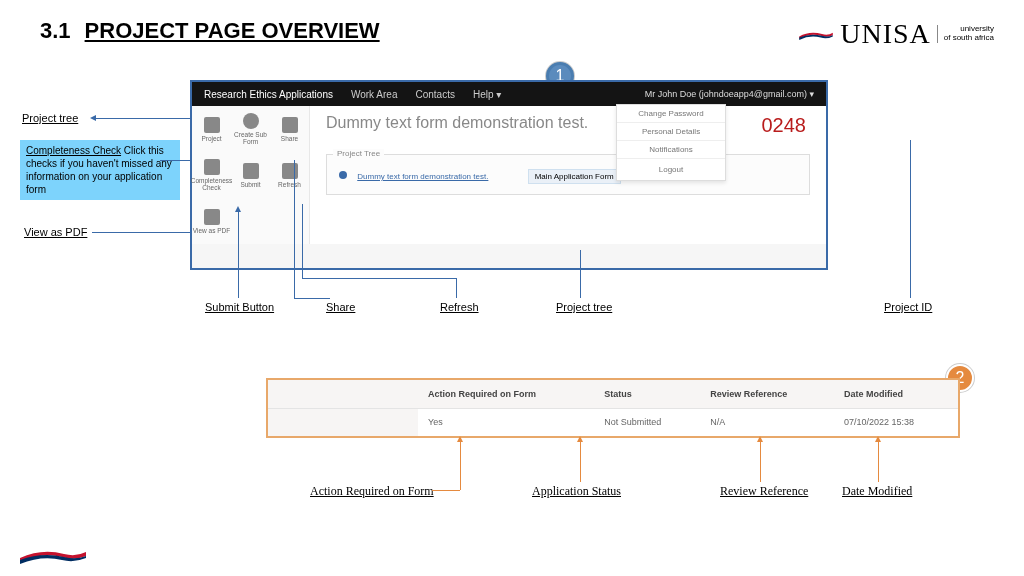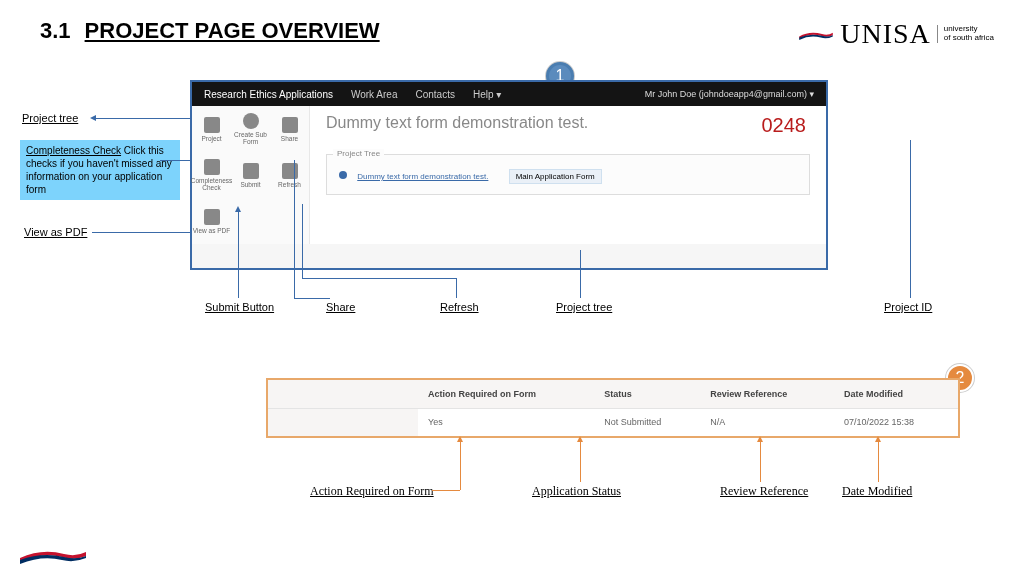--- a/index.html
+++ b/index.html
@@ -4,21 +4,21 @@
 <style>
   * { box-sizing: border-box; margin: 0; padding: 0; }
   body { font-family: Arial, sans-serif; width: 1024px; height: 576px; position: relative; background: #fff; font-size: 11px; }
   
   .page-header { display: flex; justify-content: space-between; align-items: flex-start; padding: 18px 30px 0 40px; }
   .page-title-wrap { display: flex; gap: 14px; align-items: baseline; }
   .page-num { font-weight: bold; font-size: 22px; text-align: center; }
   .page-title { font-weight: bold; font-size: 22px; text-decoration: underline; }
   .logo-wrap { display: flex; align-items: center; gap: 6px; }
   .unisa-text { font-size: 28px; letter-spacing: 1px; font-family: "Times New Roman", serif; }
-  .unisa-sub { font-size: 8px; border-left: 1px solid #888; padding-left: 6px; line-height: 1.1; }
+  .unisa-sub { font-size: 8px; border-left: 1px solid #888; padding-left: 6px; line-height: 1.1; text-align: right; }
   .swoosh { width: 36px; height: 14px; }
 
   .callout { position: absolute; }
   .callout-num { width: 28px; height: 28px; border-radius: 50%; color: #fff; font-size: 16px; display: flex; align-items: center; justify-content: center; border: 2px solid #fff; box-shadow: 0 0 0 1px rgba(0,0,0,.2); }
   .call1 { background: #5b8bbd; border: 3px solid #4a7db0; }
   .call2 { background: #e58a3f; }
 
   .panel1 { position: absolute; left: 190px; top: 80px; width: 638px; height: 190px; border: 2px solid #3a6aa8; background: #f6f6f6; }
   .black-bar { height: 24px; background: #141414; color: #ccc; display: flex; align-items: center; padding: 0 12px; font-size: 10px; gap: 18px; }
   .black-bar .right { margin-left: auto; color: #ddd; font-size: 9px; }
@@ -28,21 +28,21 @@
   .tool-btn .ico { width: 16px; height: 16px; background: #888; border-radius: 2px; }
   .main-area { flex: 1; padding: 8px 16px; position: relative; }
   .proj-title { font-size: 16px; color: #888; font-weight: 500; }
   .proj-id { position: absolute; right: 20px; top: 8px; font-size: 20px; font-weight: normal; color: #b91c1c; }
   .user-dd { position: absolute; right: 100px; top: -2px; background: #fff; border: 1px solid #ddd; width: 110px; font-size: 8px; color: #777; z-index: 5; box-shadow: 0 2px 4px rgba(0,0,0,.1); }
   .user-dd div { padding: 4px 8px; text-align: center; border-bottom: 1px solid #eee; }
   .user-dd div:last-child { border: 0; padding-top: 6px; padding-bottom: 6px; }
   .tree-box { margin-top: 22px; border: 1px solid #ddd; background: #fcfcfc; padding: 10px 12px; font-size: 8px; position: relative; }
   .tree-legend { position: absolute; top: -6px; left: 6px; background: #fcfcfc; padding: 0 4px; color: #888; font-size: 8px; }
   .tree-item { color: #3a6aa8; text-decoration: underline; padding: 2px 4px; }
-  .tree-sub { margin-left: 14px; margin-top: 4px; background: #eaf0f7; border: 1px solid #cfe0ef; display: inline-block; padding: 2px 6px; }
+  .tree-sub { margin-left: 33px; margin-top: 4px; background: #eaf0f7; border: 1px solid #cfe0ef; display: inline-block; padding: 2px 6px; }
 
   .label { font-size: 11px; text-decoration: underline; position: absolute; }
   .note-box { position: absolute; left: 20px; top: 140px; width: 160px; background: #7dd3fc; padding: 4px 6px; font-size: 10px; line-height: 1.3; }
   .note-title { text-decoration: underline; }
   .arrow-line { position: absolute; background: #3a6aa8; }
   .arrow-line.orange { background: #e58a3f; }
   .arrow-head { position: absolute; width: 0; height: 0; }
 
   .panel2 { position: absolute; left: 266px; top: 378px; width: 694px; height: 60px; border: 2px solid #e8a86a; background: #fff; }
   .tbl { width: 100%; height: 100%; border-collapse: collapse; font-size: 9px; }
@@ -127,20 +127,26 @@
           <span>Refresh</span>
         </div>
       <div class="tool-btn">
           <span class="ico"></span>
           <span>View as PDF</span>
         </div>
     </div>
     <div class="main-area">
       <div class="proj-title">Dummy text form demonstration test.</div>
       <div class="proj-id">0248</div>
+      <div class="user-dd">
+        <div>Change Password</div>
+        <div>Personal Details</div>
+        <div>Notifications</div>
+        <div>Logout</div>
+      </div>
       <div class="tree-box">
         <span class="tree-legend">Project Tree</span>
         <span style="display:inline-block;width:8px;height:8px;background:#3a6aa8;border-radius:50%;margin-right:4px;"></span>
         <span class="tree-item">Dummy text form demonstration test.</span>
         <div class="tree-sub">Main Application Form</div>
       </div>
     </div>
   </div>
 </div>
 

